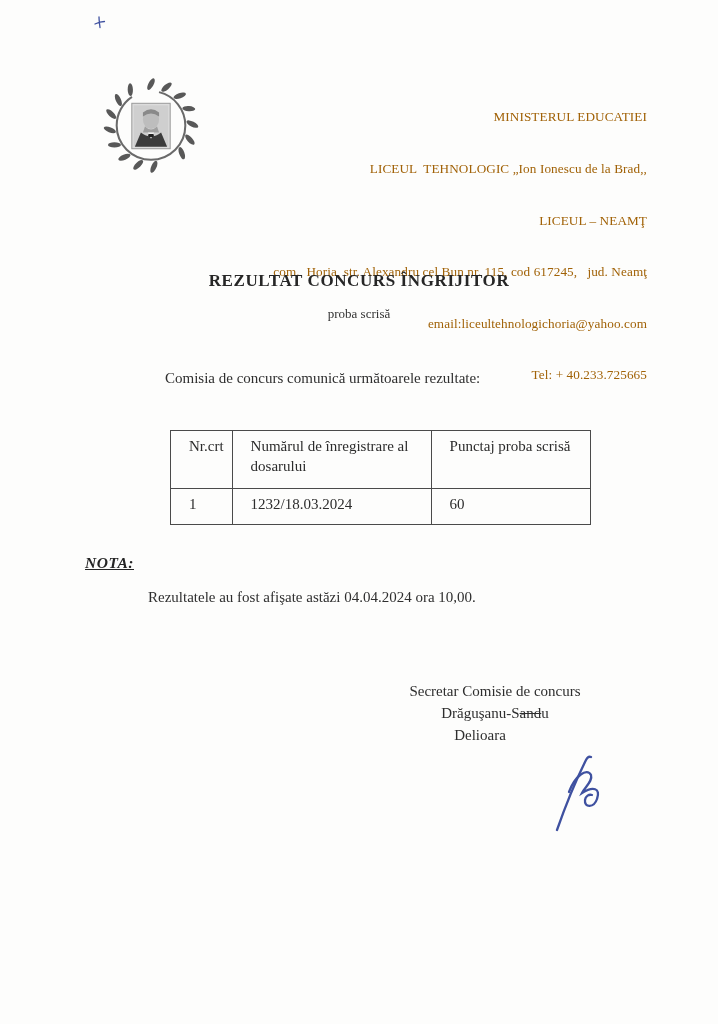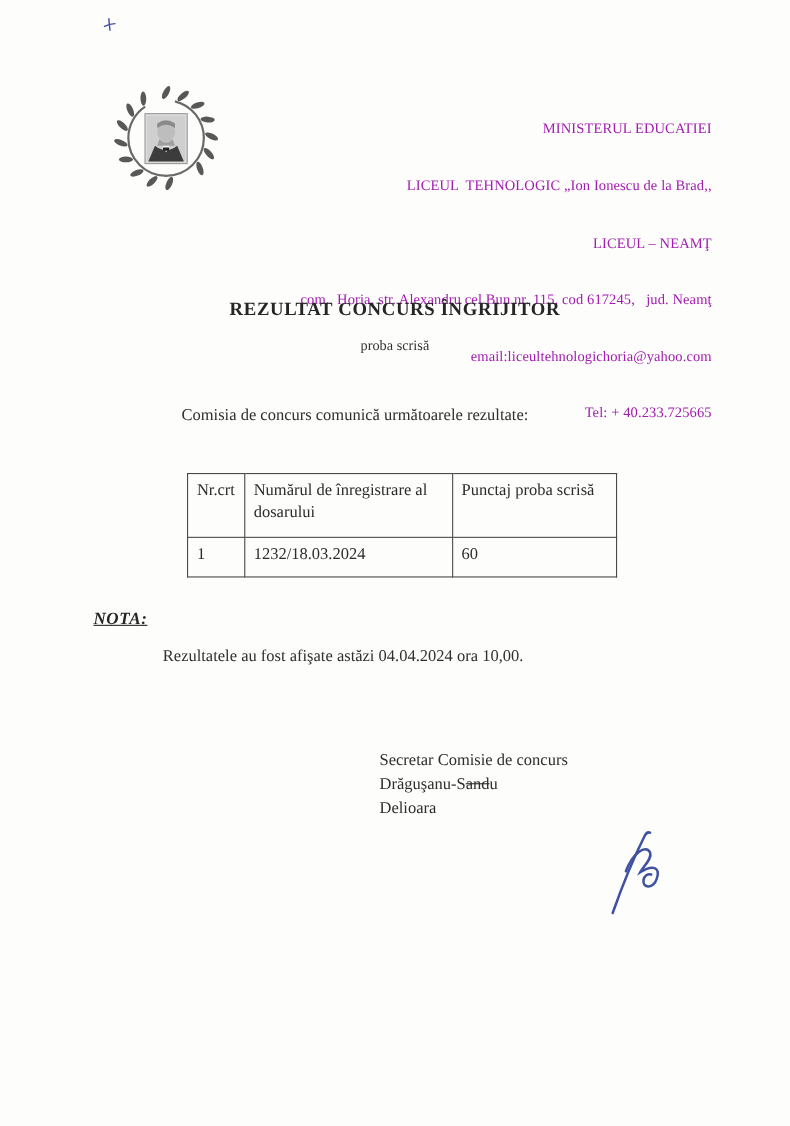--- a/index.html
+++ b/index.html
@@ -12,21 +12,21 @@
     color:#2e2e2e;
     overflow:hidden;
   }
   
   .pen-mark{position:absolute;left:92px;top:14px;width:16px;height:18px;}
   
   .logo{position:absolute;left:100px;top:72px;width:102px;height:106px;}
   
   .header-text{
     position:absolute;top:74px;right:71px;width:420px;
-    text-align:right;font-size:13.2px;line-height:17.2px;color:#a21caf;
+    text-align:right;font-size:13.2px;line-height:17.2px;color:#a16207;
     letter-spacing:.1px;white-space:pre;
   }
   
   .doc-title{
     position:absolute;top:271px;left:0;width:100%;
     text-align:center;font-size:17px;font-weight:bold;
     letter-spacing:.6px;color:#262626;
   }
   .doc-subtitle{
     position:absolute;top:306px;left:0;width:100%;
@@ -38,21 +38,21 @@
   }
   
   table.results{
     position:absolute;left:170px;top:430px;
     border-collapse:collapse;table-layout:fixed;
     font-size:15px;color:#2c2c2c;
   }
   table.results td{
     border:1.4px solid #4a4a4a;
     vertical-align:top;
-    padding:5px 8px 6px 8px;
+    padding:5px 8px 6px 18px;
     line-height:20px;
   }
   .col-nr{width:34px;}
   .col-numar{width:172px;}
   .col-punctaj{width:132px;}
   tr.header-row td{height:46px;}
   tr.data-row td{height:24px;}
   td.center{text-align:left;font-family:Liberation Serif, serif;}
   
   .nota-label{
@@ -60,21 +60,21 @@
     font-size:15.5px;font-weight:bold;font-style:italic;
     text-decoration:underline;color:#252525;letter-spacing:.5px;
   }
   .nota-text{
     position:absolute;left:148px;top:589px;
     font-size:15px;color:#2f2f2f;
   }
   
   .sig-block{
     position:absolute;top:680px;right:73px;width:300px;
-    text-align:left;font-size:15px;line-height:22px;color:#2e2e2e;
+    text-align:center;font-size:15px;line-height:22px;color:#2e2e2e;
   }
   .sig-line3{padding-right:30px;}
   .strike{text-decoration:line-through;}
   .signature-svg{position:absolute;left:541px;top:750px;width:92px;height:86px;}
 </style>
 </head>
 <body>
 
 <div class="page">
 

